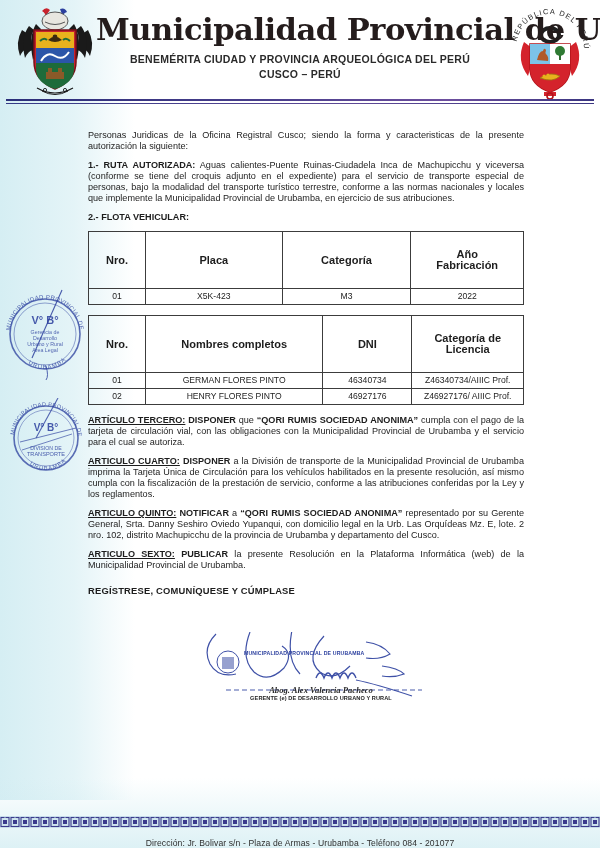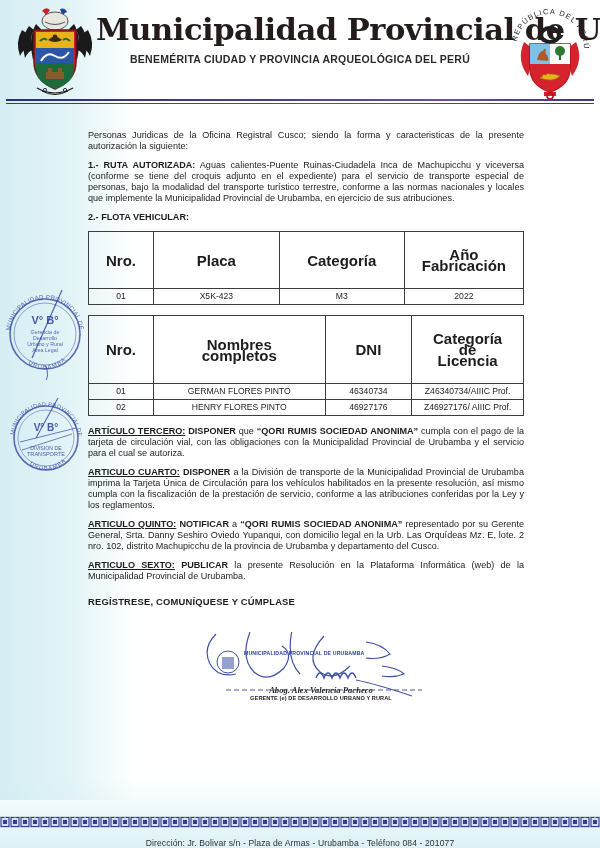--- a/index.html
+++ b/index.html
@@ -63,21 +63,21 @@
   #doc-body p{ margin:0 0 8px 0; }
   .b{ font-weight:bold; }
   .u{ text-decoration:underline; }
 
   
   table{ border-collapse:collapse; width:100%; margin:2px 0 10px 0; }
   table td, table th{
     border:1px solid #3c3c3c;
     font-size:8.6px; padding:2px 5px; text-align:center; color:#1d1d1d;
   }
-  table th{ font-weight:bold; font-size:15px; padding:17px; }
+  table th{ font-weight:bold; font-size:11px; padding:17px; }
   .t1 .c0{ width:12%; } .t1 .c1{ width:32%; } .t1 .c2{ width:30%; } .t1 .c3{ width:26%; }
   .t2 .c0{ width:11%; } .t2 .c1{ width:42%; } .t2 .c2{ width:21%; } .t2 .c3{ width:26%; }
 
   #closing-line{ font-weight:bold; font-size:9.4px; margin-top:14px; letter-spacing:.2px; }
 
   
   .seal{ position:absolute; z-index:4; pointer-events:none; }
   #seal-legal{ left:2px; top:288px; width:86px; height:92px; }
   #seal-transport{ left:6px; top:398px; width:80px; height:80px; }
   #seal-signature{ left:196px; top:632px; width:250px; height:90px; }
@@ -182,20 +182,21 @@
     <circle cx="40" cy="74" r="1.5" fill="#e8b21d"></circle>
     <circle cx="44" cy="73" r="1.5" fill="#e8b21d"></circle>
 
     <path d="M40 90 h12 v4 h-12 Z" fill="#d4232c"></path>
     <circle cx="46" cy="94" r="3" fill="none" stroke="#b3131b" stroke-width="1.6"></circle>
   </svg>
 
   <div id="header-text">
     <div id="municipality-title">Municipalidad Provincial de Urubamba</div>
     <div id="municipality-subtitle">BENEMÉRITA CIUDAD Y PROVINCIA ARQUEOLÓGICA DEL PERÚ</div>
+    <div id="municipality-city">CUSCO – PERÚ</div>
   </div>
 
   <div id="header-rules">
     <div class="hrule"></div>
     <div class="hrule thin"></div>
   </div>
 </div>
 
 <svg class="seal" id="seal-legal" viewBox="0 0 86 92">
   <defs>

